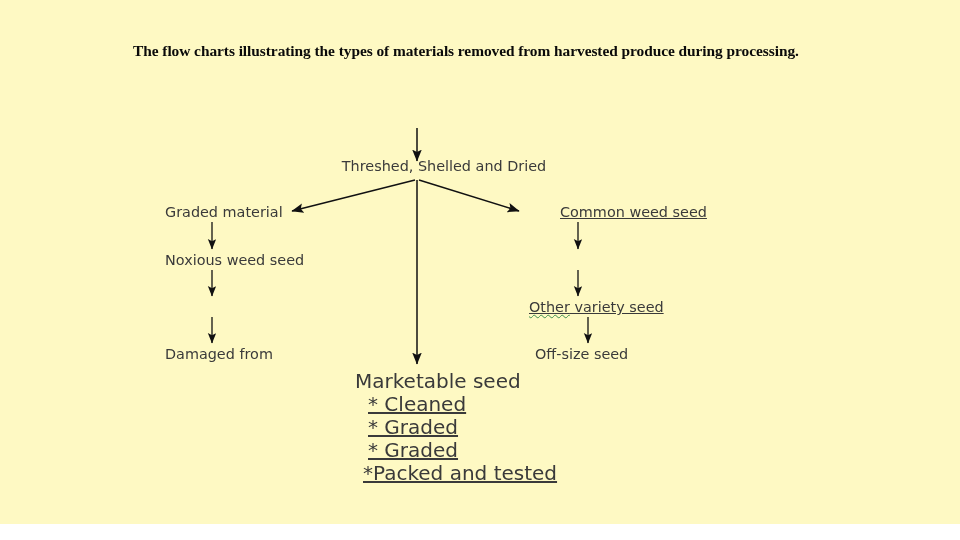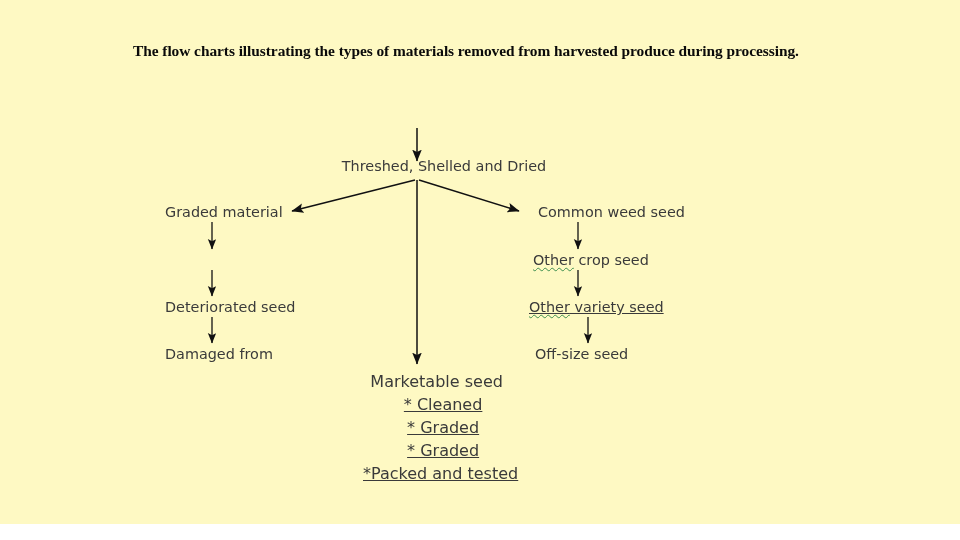--- a/index.html
+++ b/index.html
@@ -72,24 +72,23 @@
     text-decoration-thickness: 1px;
     text-underline-offset: 2px;
   }
 
   
   .market-block {
     position: absolute;
     left: 355px;
     top: 370px;
     font-family: "DejaVu Sans", sans-serif;
-    font-size: 16px;
+    font-size: 20px;
     color: #3a3a3a;
     white-space: nowrap;
-    text-align: center;
   }
   .market-block .head {
     line-height: 23px;
   }
   .market-block .sub {
     line-height: 23px;
     padding-left: 13px;
     text-decoration: underline;
   }
   .market-block .sub.tight {
@@ -129,28 +128,25 @@
 
       <line x1="578" y1="222" x2="578" y2="249" stroke="#111111" stroke-width="1.3" marker-end="url(#ah)"></line>
       <line x1="578" y1="270" x2="578" y2="296" stroke="#111111" stroke-width="1.3" marker-end="url(#ah)"></line>
       <line x1="588" y1="317" x2="588" y2="343" stroke="#111111" stroke-width="1.3" marker-end="url(#ah)"></line>
     </svg>
 
 
     <div class="node center" style="left:444px; top:157px;">Threshed, Shelled and Dried</div>
 
     <div class="node left-anchor" style="left:165px; top:203px;">Graded material</div>
-    <div class="node left-anchor" style="left:165px; top:298px;">Deteriorated seed</div>
+    <div class="node left-anchor" style="left:165px; top:251px;">Noxious weed seed</div>
     <div class="node left-anchor" style="left:165px; top:345px;">Damaged from</div>
 
-    <div class="node left-anchor" style="left:538px; top:203px;">Common weed seed</div>
+    <div class="node left-anchor" style="left:560px; top:203px;text-decoration:underline;">Common weed seed</div>
 
-    <div class="node left-anchor" style="left:533px; top:251px;">
-      <span class="misspell">Other</span><span>&nbsp;crop seed</span>
-    </div>
 
     <div class="node left-anchor" style="left:529px; top:298px;text-decoration:underline;">
       <span class="misspell">Other</span><span>&nbsp;variety seed</span>
     </div>
 
     <div class="node left-anchor" style="left:535px; top:345px;">Off-size seed</div>
 
     <div class="market-block">
       <div class="head">Marketable seed</div>
       <div class="sub">* Cleaned</div>

